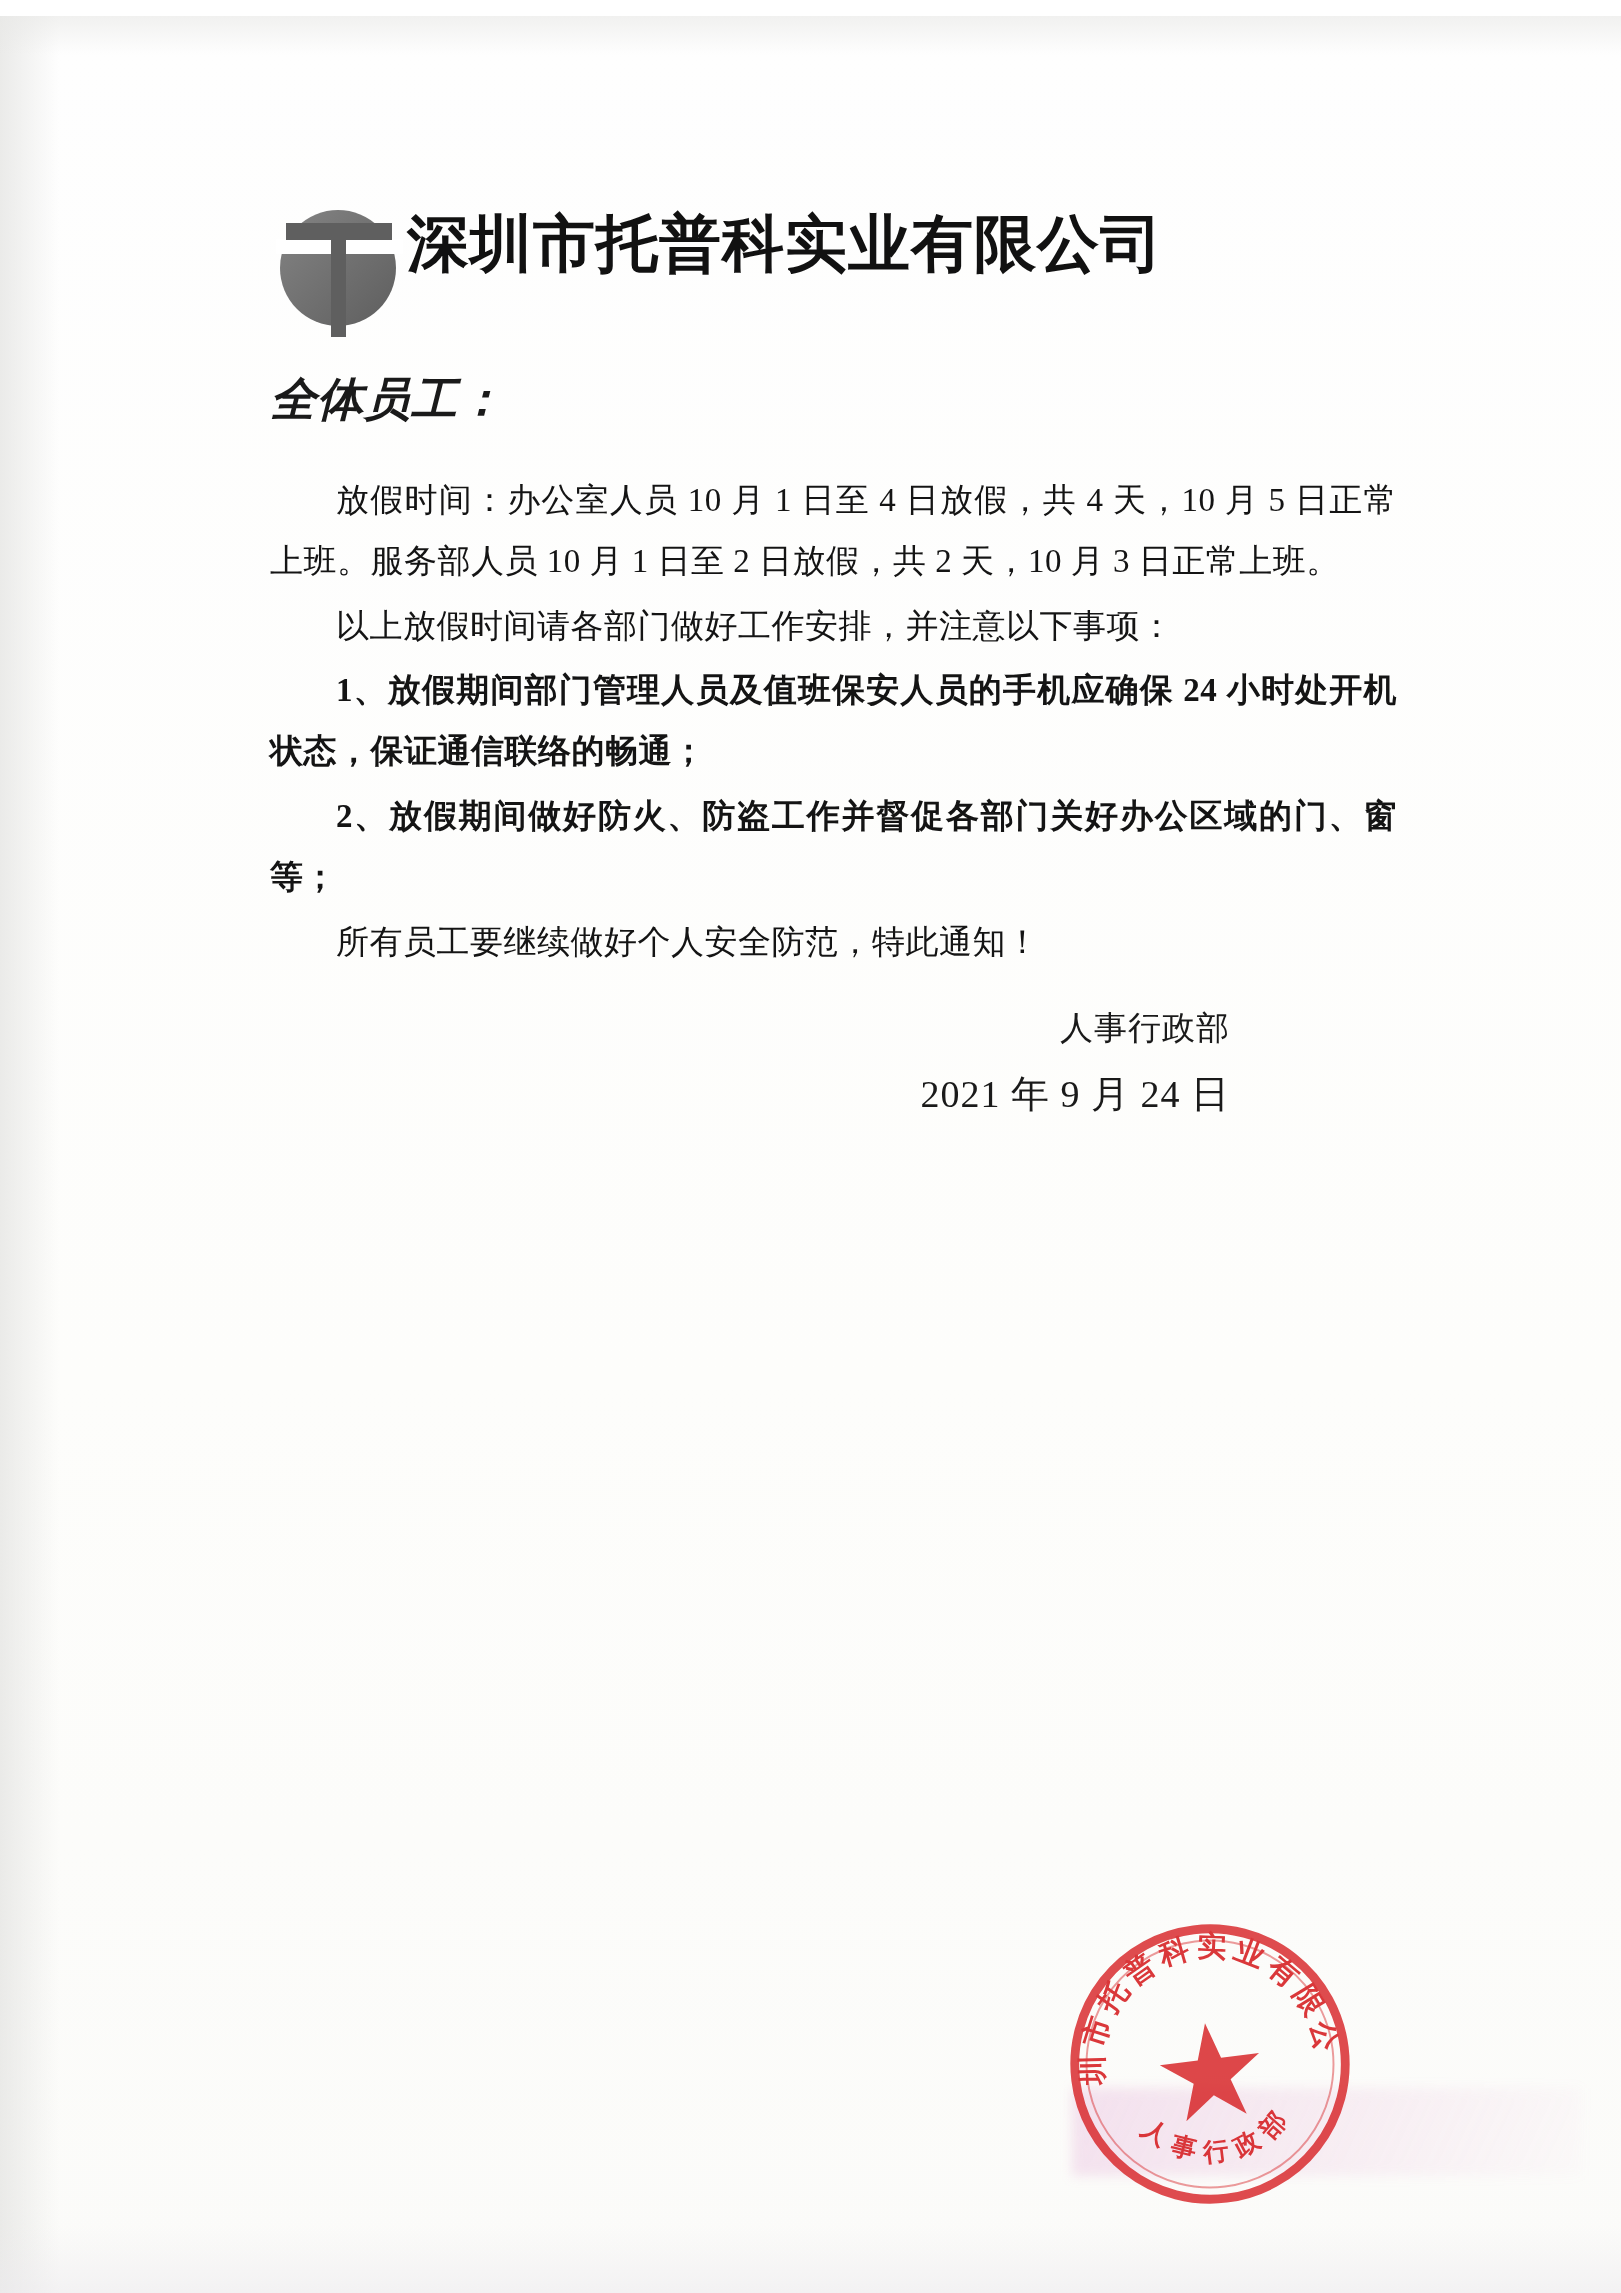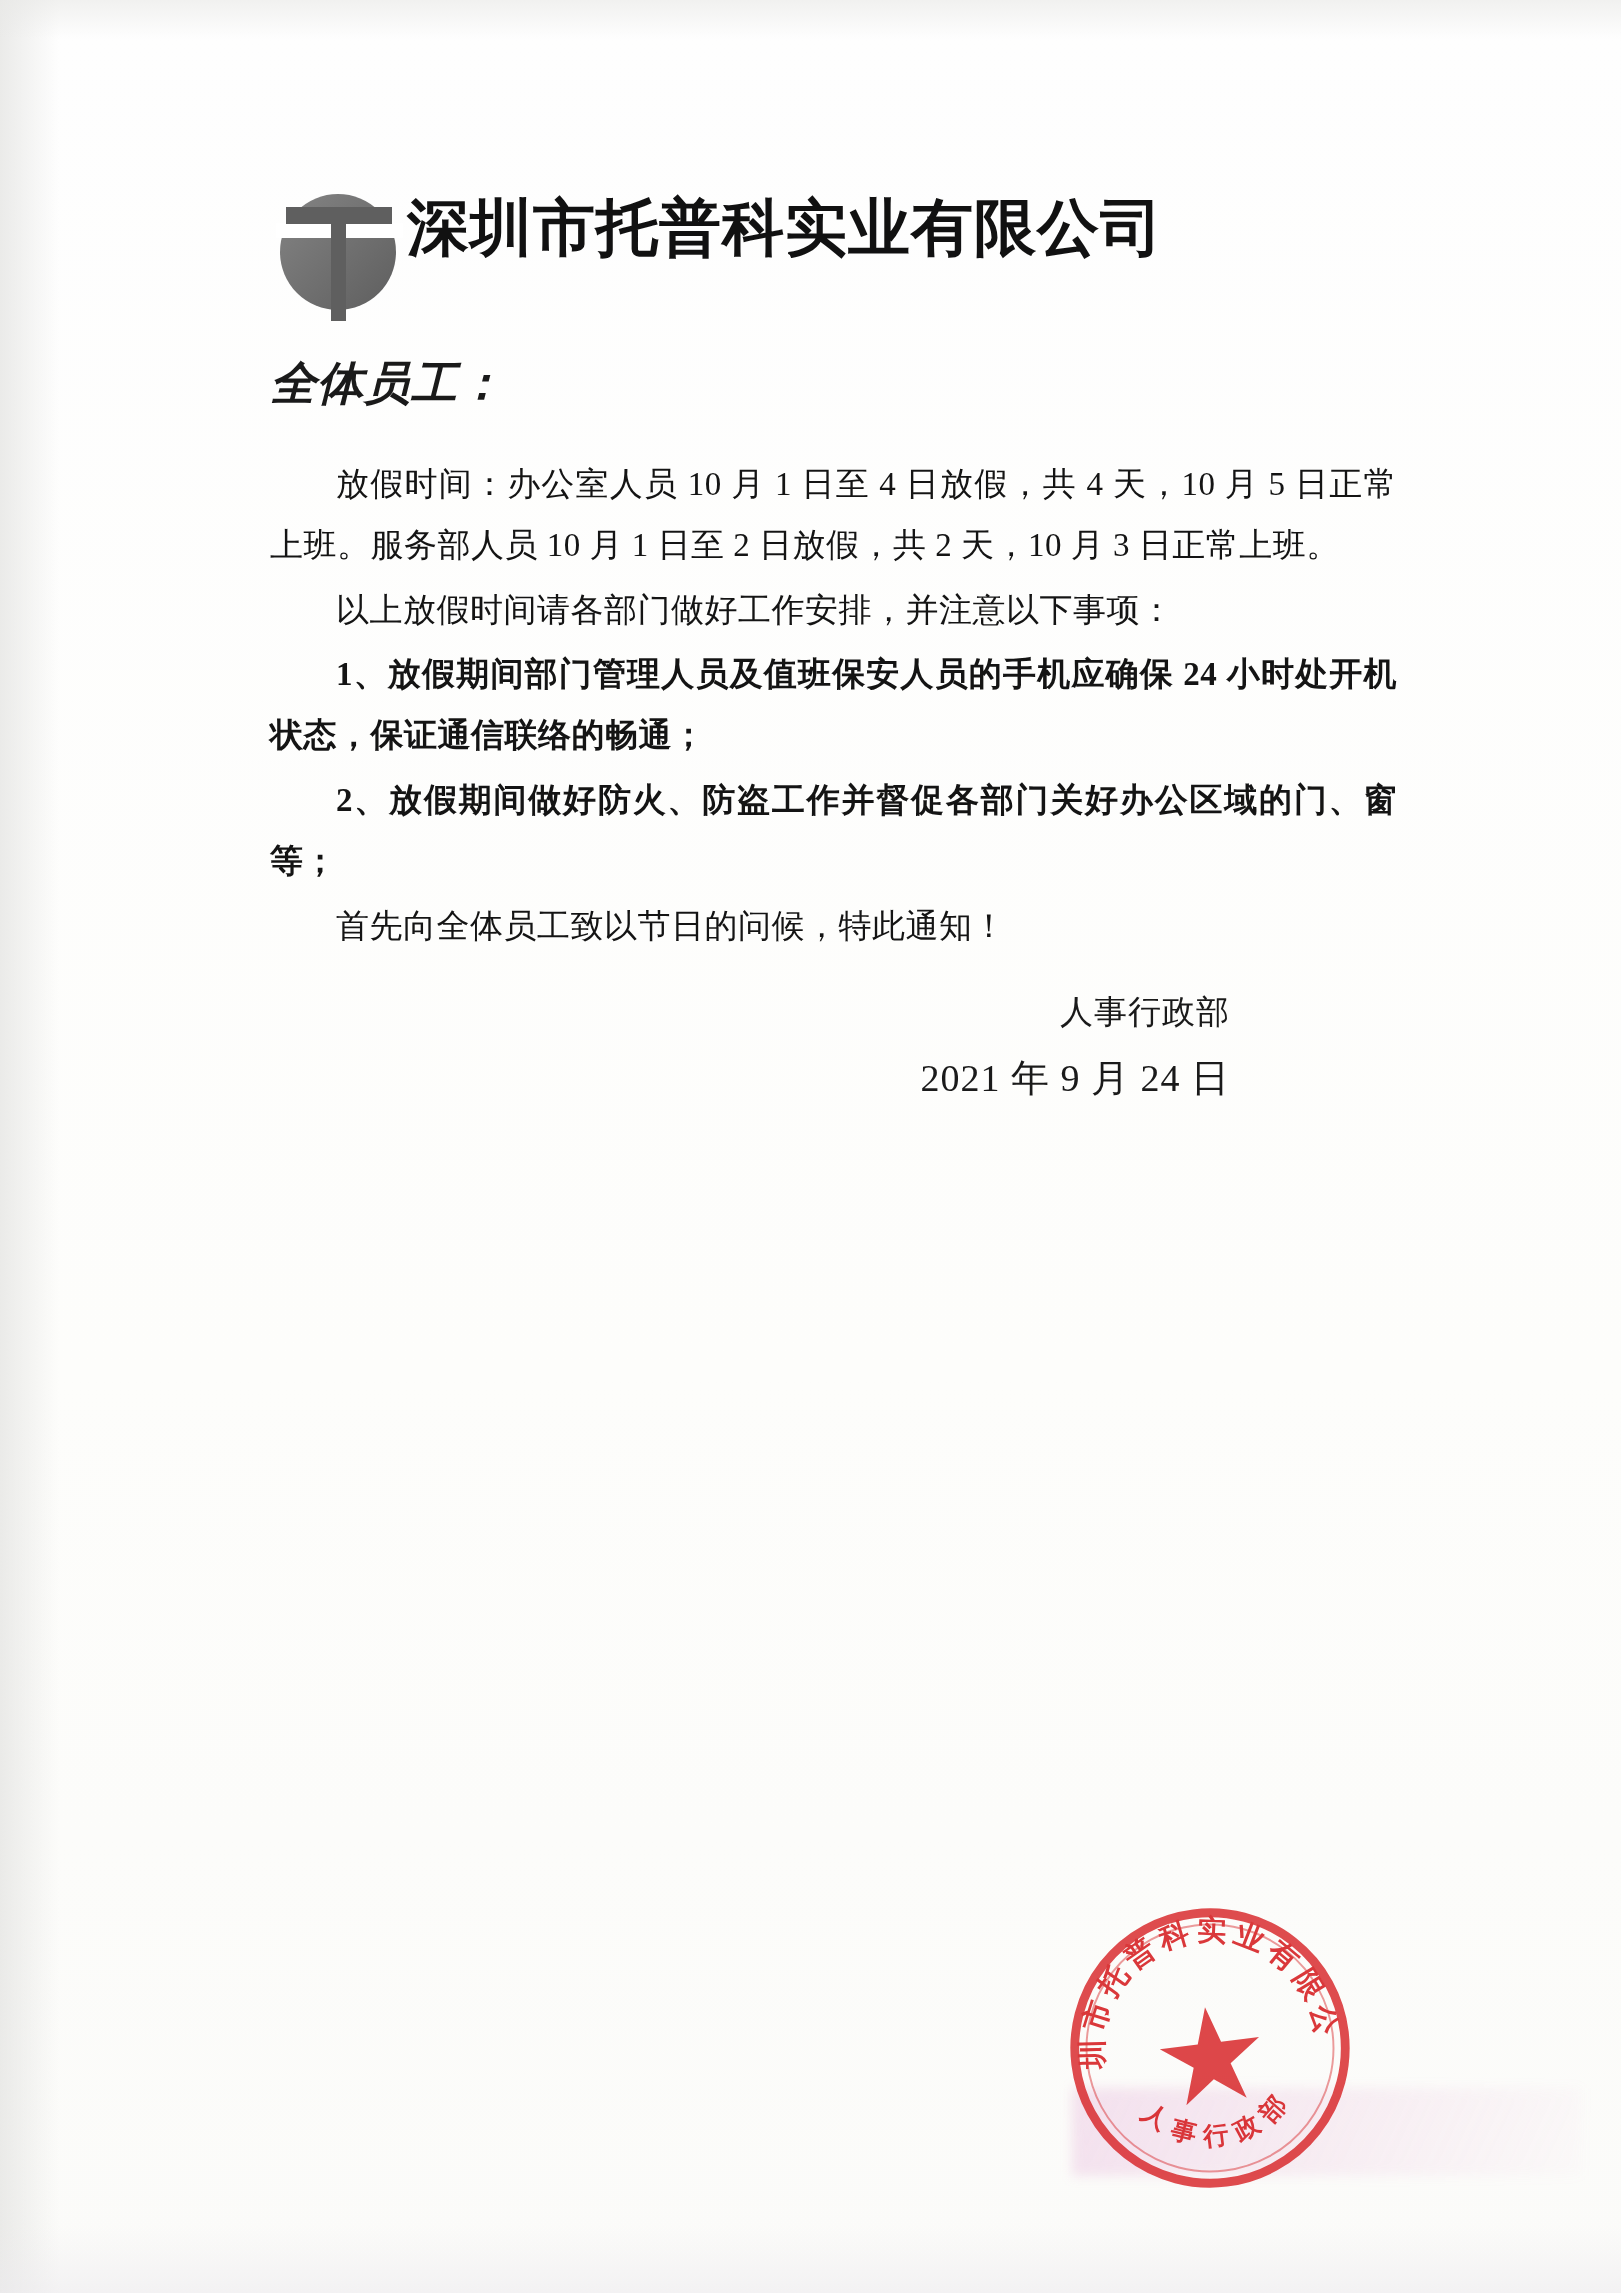--- a/index.html
+++ b/index.html
@@ -14,20 +14,21 @@
     font-family: "Liberation Serif", "DejaVu Serif", serif;
     color: #1a1a1a;
     overflow: hidden;
   }
 
   
   .page {
     position: absolute;
     inset: 0;
     background: linear-gradient(180deg, #fefefe 0%, #fdfdfb 60%, #fbfbf9 100%);
+    margin-top: 16px;
   }
 
   
   .scan-edge-left {
     position: absolute;
     left: 0; top: 0; bottom: 0;
     width: 59px;
     background: linear-gradient(90deg, rgba(228,228,226,0.75), rgba(255,255,255,0));
     pointer-events: none;
   }
@@ -224,21 +225,21 @@
 
 
     <div class="salutation">全体员工：</div>
 
     <div class="spacer-sm"></div>
     <p class="para">放假时间：办公室人员 10 月 1 日至 4 日放假，共 4 天，10 月 5 日正常上班。服务部人员 10 月 1 日至 2 日放假，共 2 天，10 月 3 日正常上班。</p>
     <p class="para">以上放假时间请各部门做好工作安排，并注意以下事项：</p>
     <p class="para bold-lead">1、放假期间部门管理人员及值班保安人员的手机应确保 24 小时处开机状态，保证通信联络的畅通；</p>
     <p class="para bold-lead">2、放假期间做好防火、防盗工作并督促各部门关好办公区域的门、窗等；</p>
 
-    <p class="para closing">首先向全体员工致以节日的问候，特此通知！</p>
+    <p class="para closing">所有员工要继续做好个人安全防范，特此通知！</p>
 
     <div class="sign-block">
       <div class="sign-dept">人事行政部</div>
       <div class="sign-date">2021 年 9 月 24 日</div>
     </div>
   </div>
 
   <div class="stamp">
     <svg width="294" height="294" viewBox="0 0 300 300" xmlns="http://www.w3.org/2000/svg">
       <defs>

